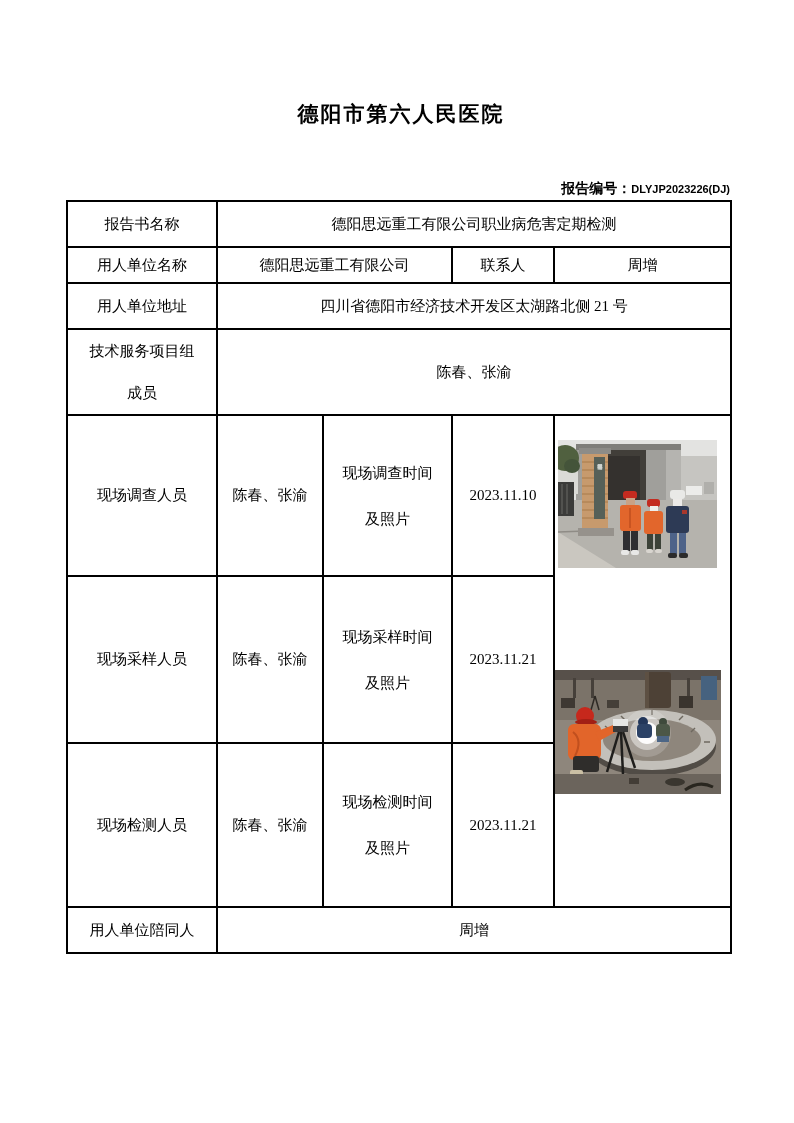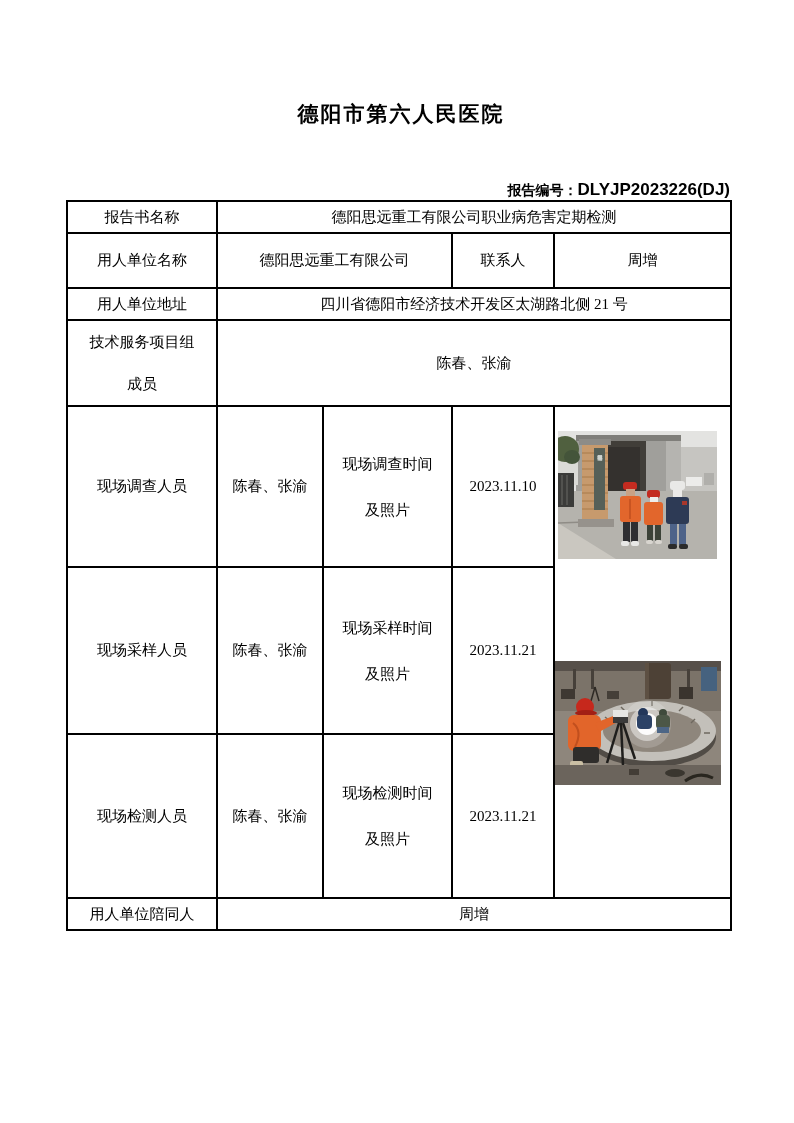--- a/index.html
+++ b/index.html
@@ -12,30 +12,30 @@
   .title {
     position:absolute; left:4px; width:100%; text-align:center;
     font-weight:bold; font-size:21px; line-height:30px; letter-spacing:2px;
   }
   .title-1 { top:99px; }
   .title-2 { top:146px; }
   .report-line {
     position:absolute; top:180px; right:64px; font-size:14px; font-weight:bold;
     white-space:nowrap;
   }
-  .report-line .code { font-family:"Liberation Sans","DejaVu Sans",sans-serif; font-size:17px;margin-top:16px; }
+  .report-line .code { font-family:"Liberation Sans","DejaVu Sans",sans-serif; font-size:11px;margin-top:16px; }
   table.form {
     position:absolute; left:66px; top:200px; width:664px;
     border-collapse:collapse; table-layout:fixed;
   }
   table.form td {
     border:2px solid #000; text-align:center; vertical-align:middle;
     font-size:15px; padding:0 2px; overflow:hidden;
   }
-  tr.h42 { height:32px; } tr.h44 { height:55px; } tr.h84 { height:84px; }
+  tr.h42 { height:46px; } tr.h44 { height:36px; } tr.h84 { height:84px; }
   tr.h161 { height:161px; } tr.h167 { height:167px; } tr.h164 { height:164px; }
   .two-line div { line-height:46px; }
   .two-line-sm div { line-height:42px; }
   td.date-cell { font-size:18px; font-family:"Liberation Serif","DejaVu Serif",serif;margin-left:30px; }
   td.photo-cell { padding:0; position:relative; vertical-align:top; }
   .photo { position:absolute; display:block; }
   .photo-1 { top:24px; left:3px; width:159px; height:128px; }
   .photo-2 { top:254px; left:0px; width:166px; height:124px; }
   svg { display:block; }
 </style>

